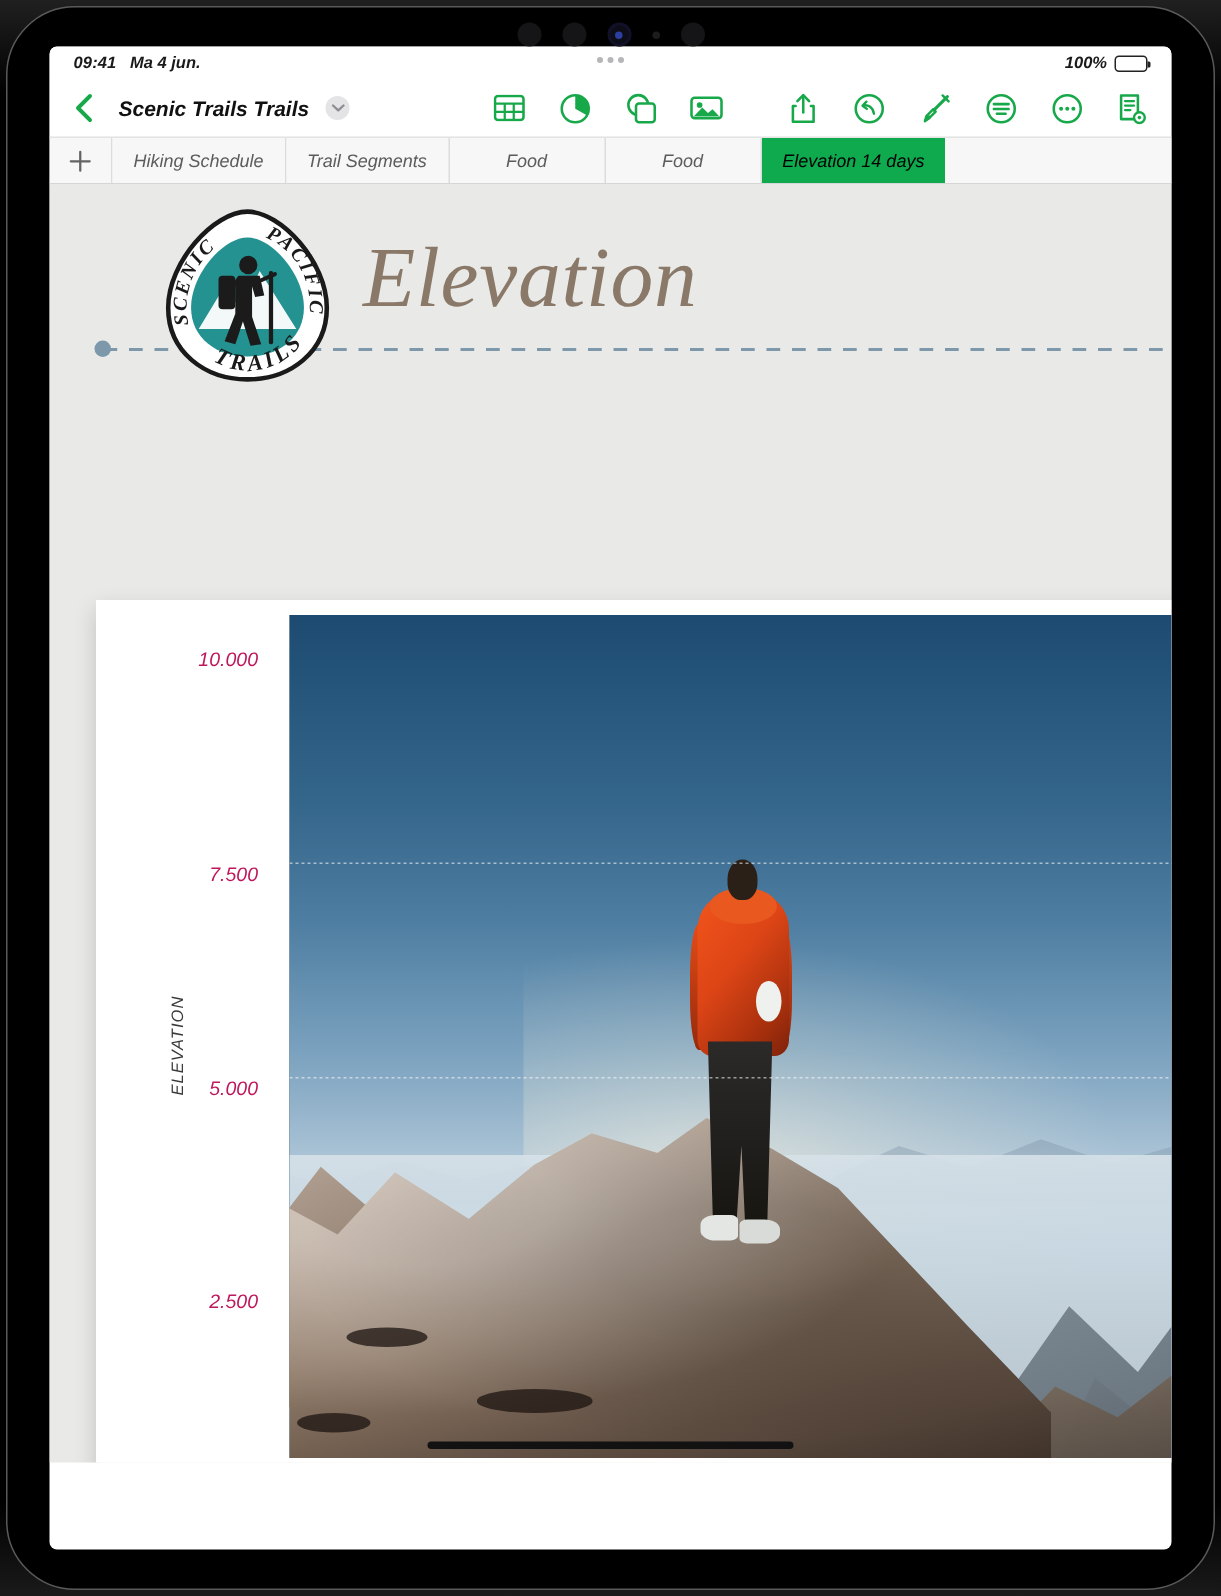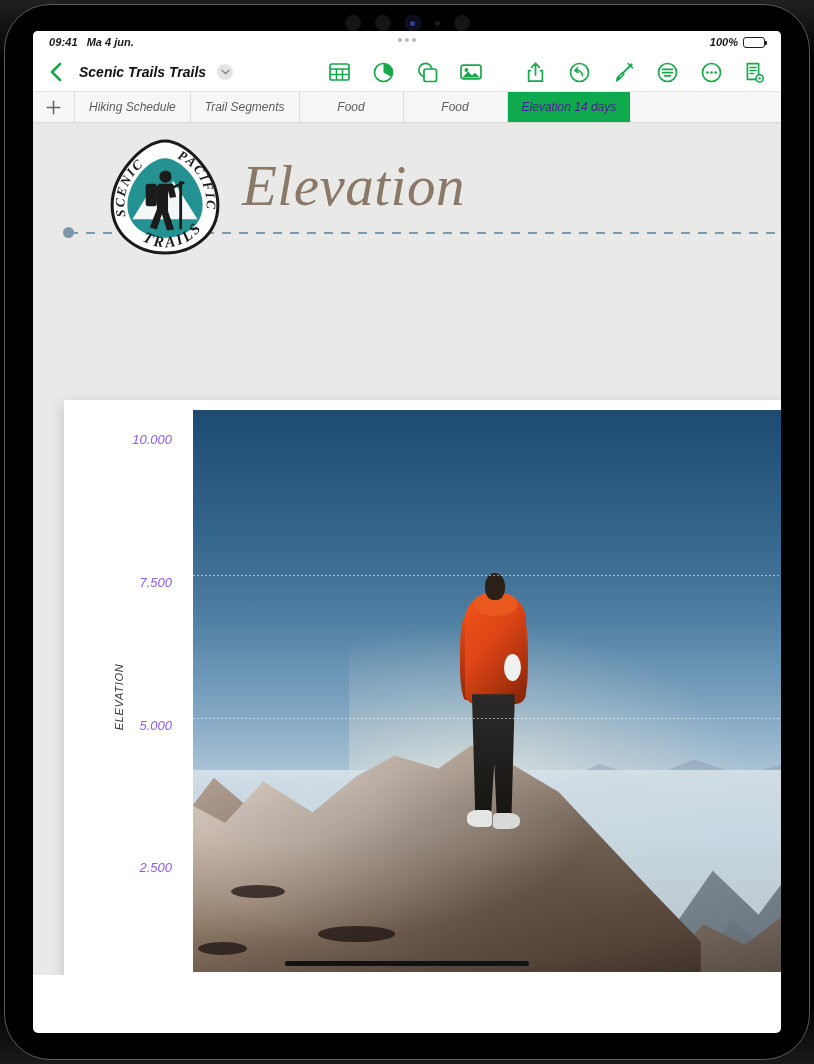--- a/index.html
+++ b/index.html
@@ -155,21 +155,21 @@
     padding: 0 14px;
     color: #5c5c5c;
     border-right: 1px solid #dcdcdc;
     white-space: nowrap;
     cursor: pointer;
     background: #f7f7f7;
   }
   .tab.wide { min-width: 104px; }
   .tab.active {
     background: #0fa94e;
-    color: #4c1d95;
+    color: #000000;
     border-right: none;
   }
   #tab-tail { flex: 1; background: #f7f7f7; }
 
   
   #canvas {
     position: relative;
     height: 852px;
     background: #e9eae7;
     overflow: hidden;
@@ -226,21 +226,21 @@
     transform-origin: center;
     font-size: 11px;
     letter-spacing: .7px;
     color: #3a3a3a;
     white-space: nowrap;
   }
   .y-tick {
     position: absolute;
     right: 0;
     font-size: 13px;
-    color: #8b5cf6;
+    color: #be185d;
     text-align: left;
     white-space: nowrap;
   }
   #y-ticks { position: absolute; left: 40px; top: 0; width: 68px; height: 100%; }
   #plot-area {
     position: absolute;
     left: 129px; top: 10px;
     right: 0; bottom: 22px;
     overflow: hidden;
     background: #0f3a5f;

